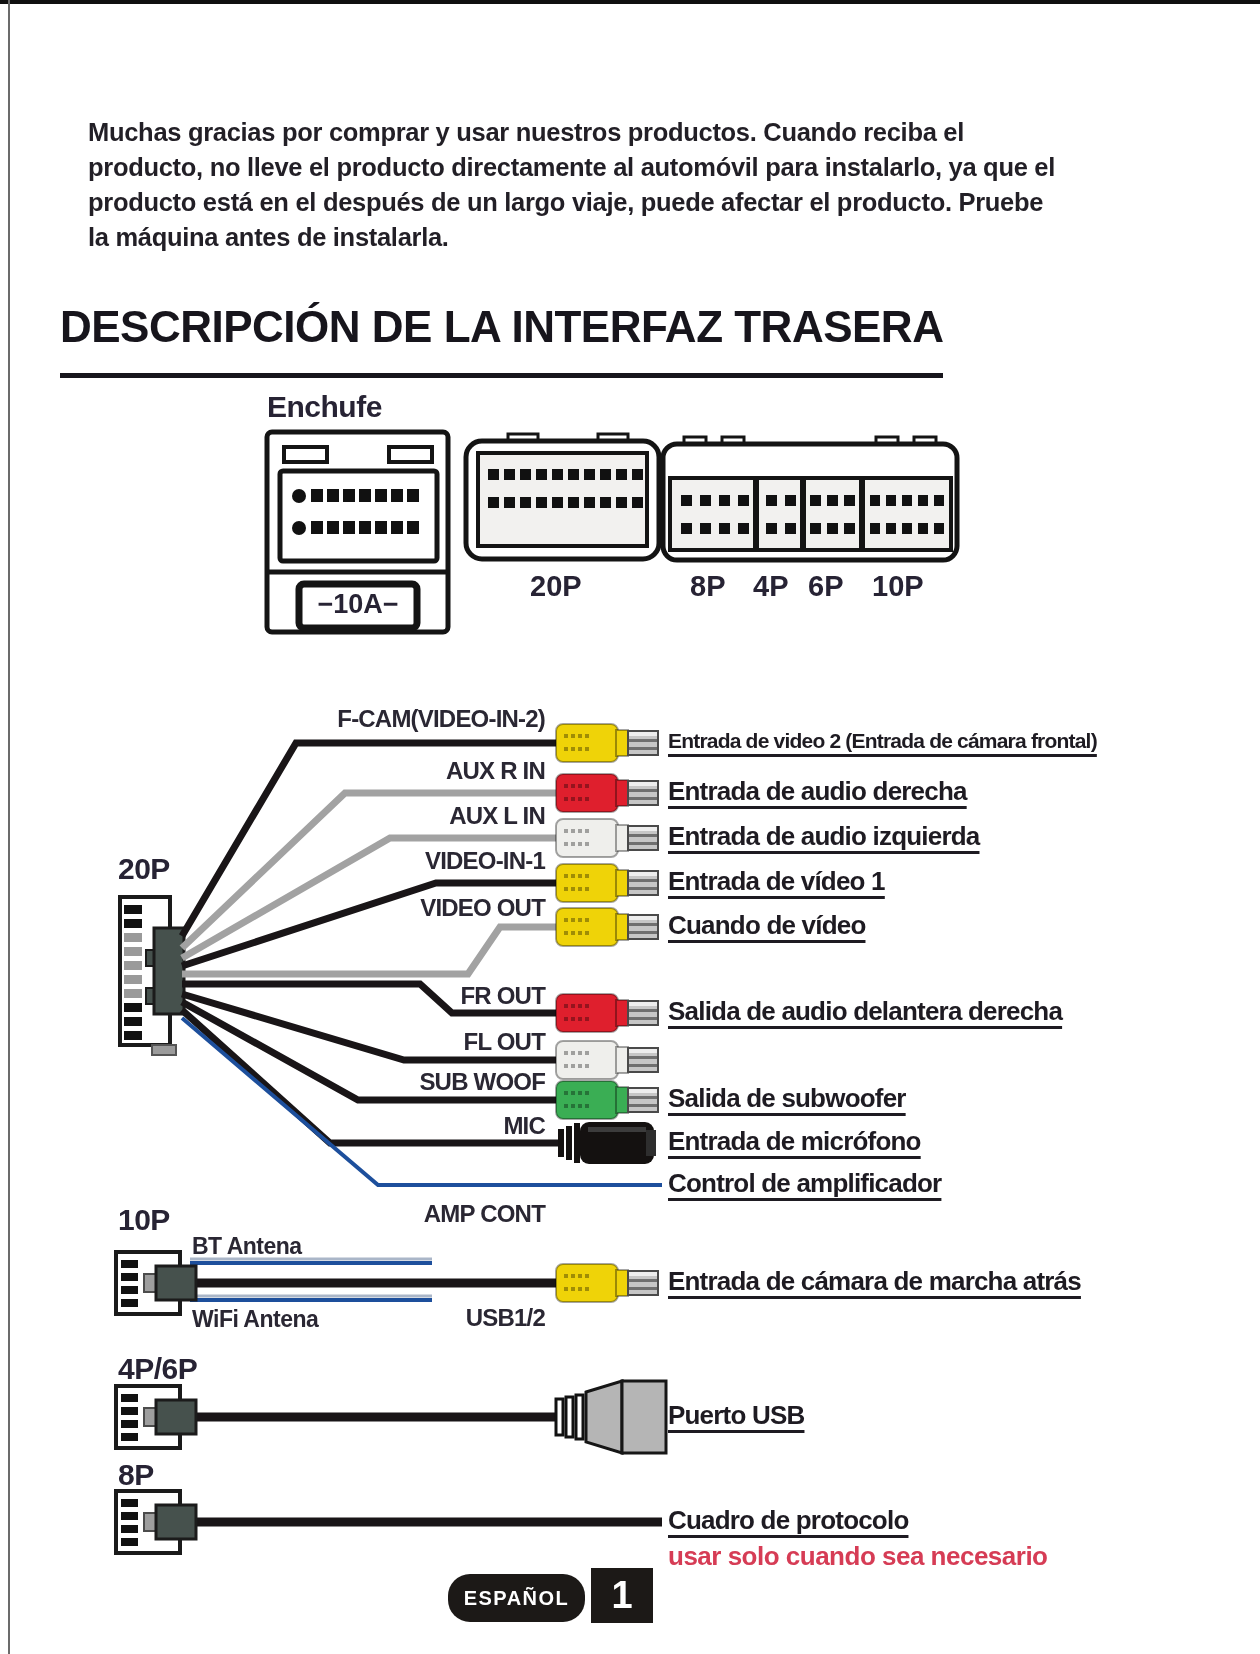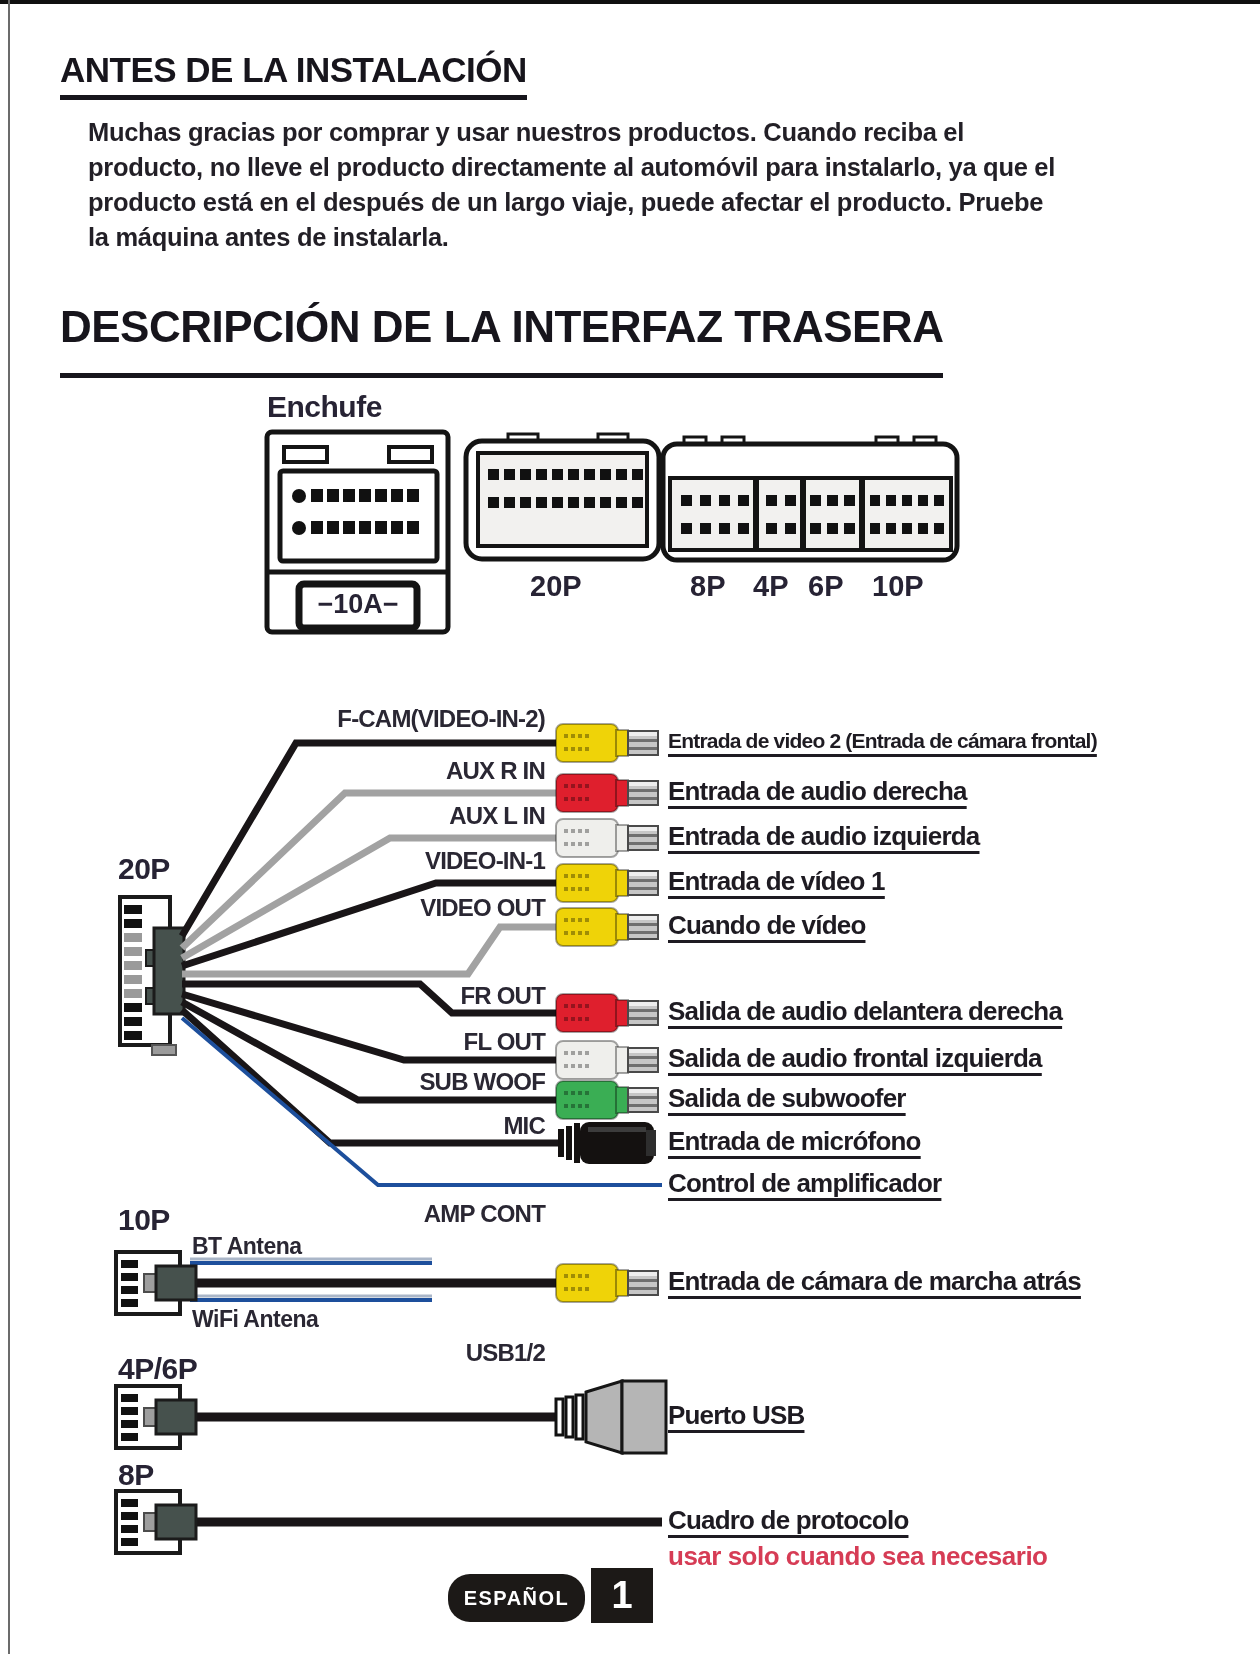--- a/index.html
+++ b/index.html
@@ -244,21 +244,20 @@
         <rect x="622" y="1381" width="44" height="72" fill="#b5b5b5" stroke="#161616" stroke-width="3"></rect>
       </g>
     </g>
 
     <g>
       <line x1="194" y1="1522" x2="662" y2="1522" stroke="#191517" stroke-width="9"></line>
       <use href="#mini-conn" transform="translate(116,1491)"></use>
     </g>
   </svg>
 
-  <div class="h1">ANTES DE LA INSTALACIÓN</div>
 
   <div class="intro-line" style="top:118px;">Muchas gracias por comprar y usar nuestros productos. Cuando reciba el</div>
   <div class="intro-line" style="top:153px;">producto, no lleve el producto directamente al automóvil para instalarlo, ya que el</div>
   <div class="intro-line" style="top:188px;">producto está en el después de un largo viaje, puede afectar el producto. Pruebe</div>
   <div class="intro-line" style="top:223px;">la máquina antes de instalarla.</div>
 
   <div class="h2">DESCRIPCIÓN DE LA INTERFAZ TRASERA</div>
 
   <div class="figlabel" style="left:267px;top:390px;">Enchufe</div>
   <div class="fuse">−10A−</div>
@@ -281,32 +280,31 @@
   <div class="wlabel" style="top:1068px;">SUB WOOF</div>
   <div class="wlabel" style="top:1112px;text-align:right;">MIC</div>
   <div class="wlabel" style="top:1200px;">AMP CONT</div>
 
   <div class="dlabel small" style="top:729px;">Entrada de video 2 (Entrada de cámara frontal)</div>
   <div class="dlabel" style="top:776px;">Entrada de audio derecha</div>
   <div class="dlabel" style="top:821px;">Entrada de audio izquierda</div>
   <div class="dlabel" style="top:866px;">Entrada de vídeo 1</div>
   <div class="dlabel" style="top:910px;">Cuando de vídeo</div>
   <div class="dlabel" style="top:996px;">Salida de audio delantera derecha</div>
-  <div class="dlabel" style="top:1043px;">Salida de audio frontal izquierda</div>
   <div class="dlabel" style="top:1083px;">Salida de subwoofer</div>
   <div class="dlabel" style="top:1126px;">Entrada de micrófono</div>
   <div class="dlabel" style="top:1168px;">Control de amplificador</div>
 
   <div class="figlabel" style="left:118px;top:1203px;">10P</div>
   <div class="antlabel" style="left:192px;top:1233px;">BT Antena</div>
   <div class="antlabel" style="left:192px;top:1306px;">WiFi Antena</div>
   <div class="dlabel" style="top:1266px;">Entrada de cámara de marcha atrás</div>
 
   <div class="figlabel" style="left:118px;top:1352px;">4P/6P</div>
-  <div class="wlabel" style="top:1339px;">USB1/2</div>
+  <div class="wlabel" style="top:1304px;">USB1/2</div>
   <div class="dlabel" style="top:1400px;">Puerto USB</div>
 
   <div class="figlabel" style="left:118px;top:1458px;">8P</div>
   <div class="dlabel" style="top:1505px;">Cuadro de protocolo</div>
   <div class="note-red">usar solo cuando sea necesario</div>
 
   <div class="footer-pill">ESPAÑOL</div>
   <div class="footer-page">1</div>
 
 </div>

